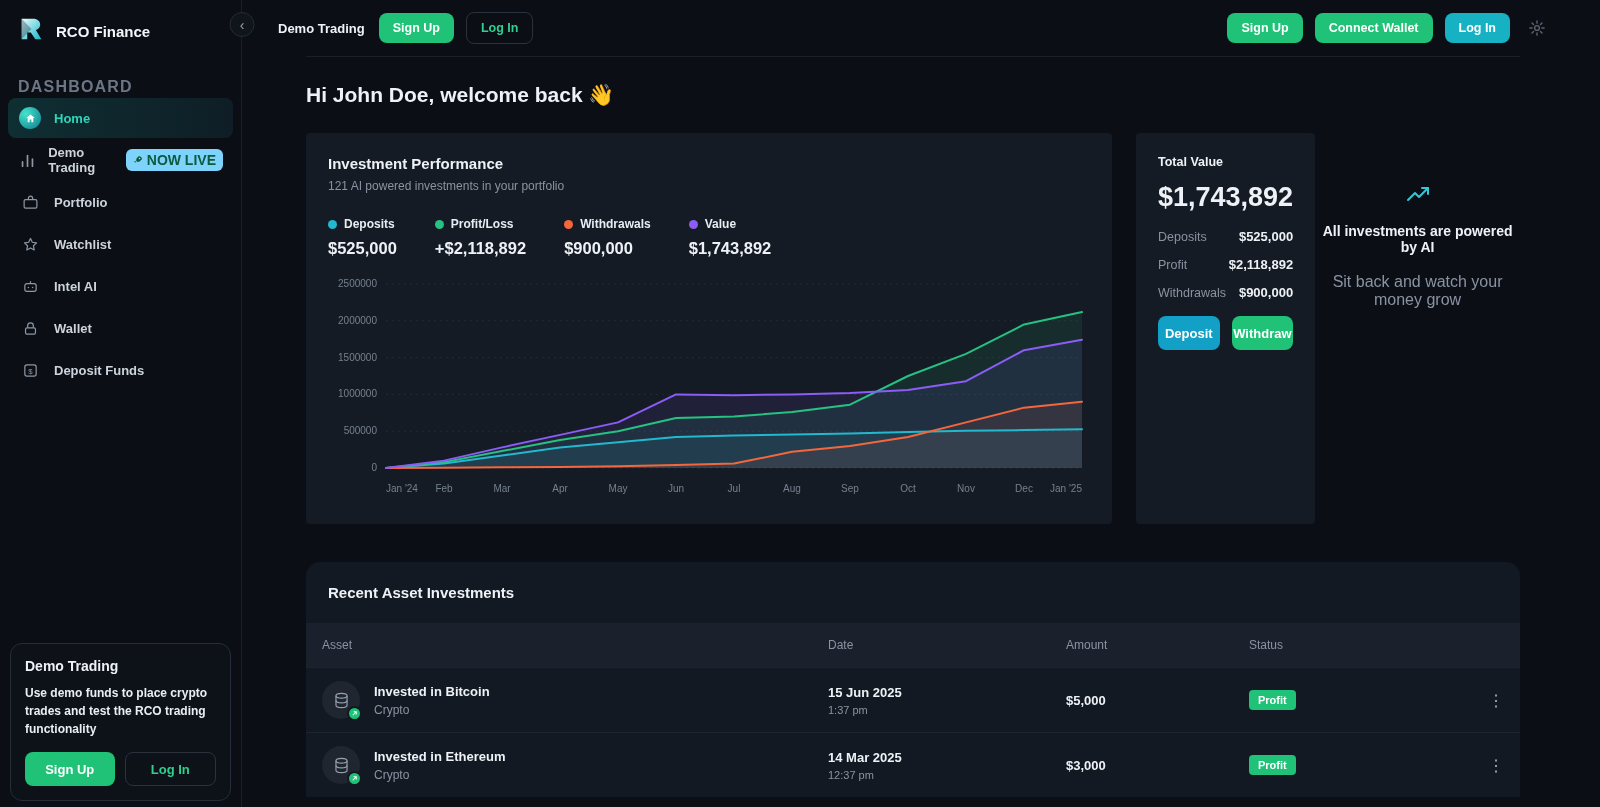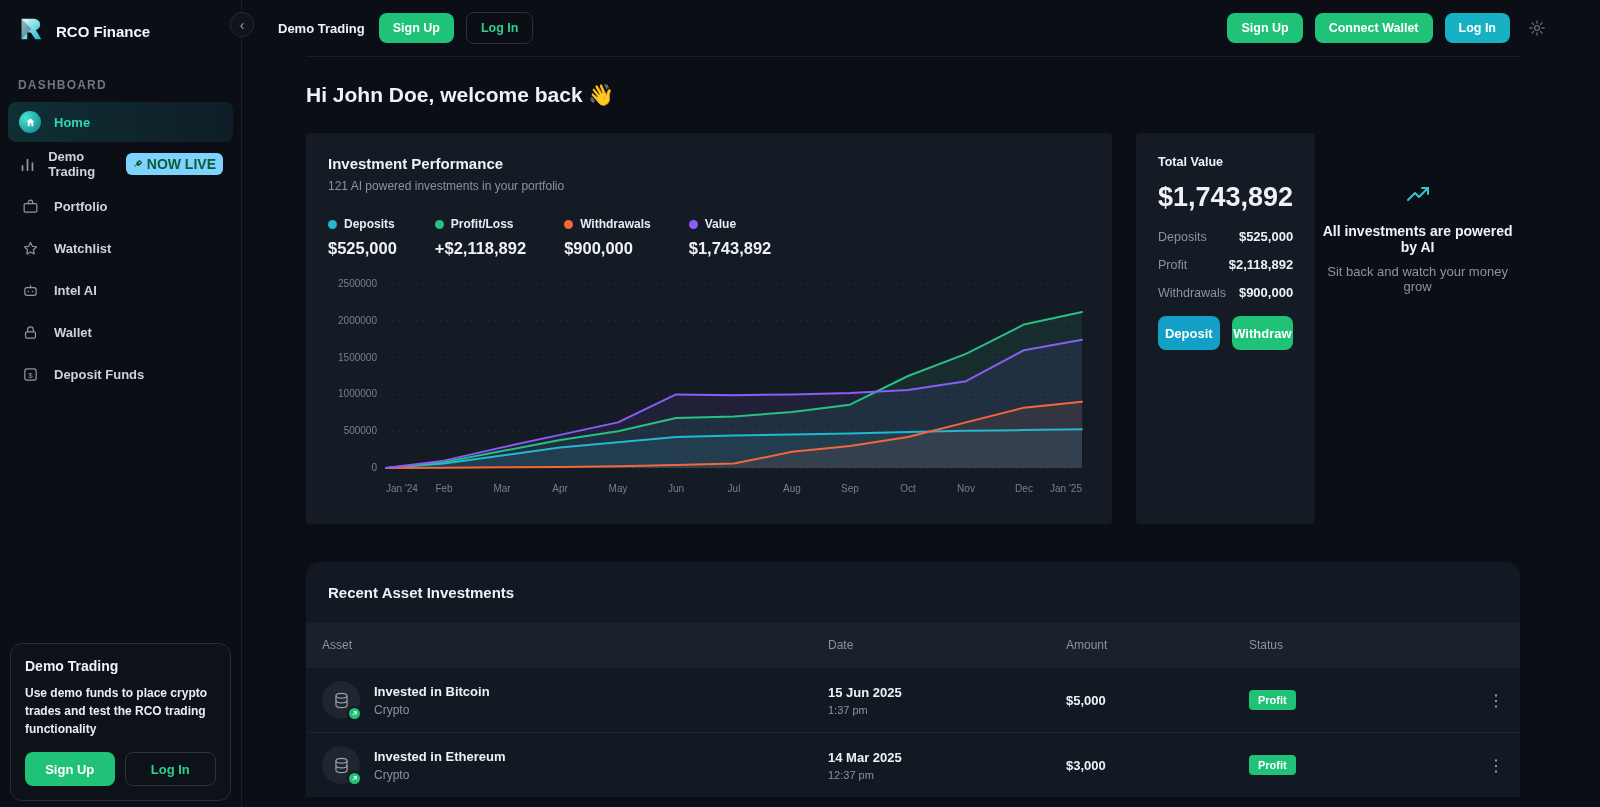--- a/index.html
+++ b/index.html
@@ -12,21 +12,21 @@
 
   
   .sidebar {
     width:242px; min-width:242px; height:100%;
     border-right:1px solid #181f29;
     display:flex; flex-direction:column; padding:0 8px;
     position:relative; background:#0b0f15;
   }
   .logo-row { display:flex; align-items:center; gap:10px; padding:14px 8px 10px; }
   .logo-title { font-size:15px; font-weight:700; color:#f4f7fa; }
-  .section-label { font-size:12px; letter-spacing:1.2px; color:#6c7685; font-weight:700; margin:20px 10px 10px; }
+  .section-label { font-size:16px; letter-spacing:1.2px; color:#6c7685; font-weight:700; margin:20px 10px 2px; }
   .nav-item {
     display:flex; align-items:center; gap:12px; height:40px;
     padding:0 10px; border-radius:8px; margin-bottom:2px; cursor:pointer;
   }
   .nav-item .nav-label { font-size:13px; font-weight:600; color:#ccd3dc; }
   .nav-item.active { background:linear-gradient(90deg,#0e2f33,#0f1e26); }
   .nav-item.active .nav-label { color:#2fd6b8; }
   .nav-ico { width:24px; display:flex; align-items:center; justify-content:center; color:#8d97a5; }
   .home-bubble {
     width:22px; height:22px; border-radius:50%;
@@ -92,21 +92,21 @@
   .total-card { padding:22px; }
   .tc-title { font-size:12.5px; font-weight:600; }
   .tc-total { font-size:27px; font-weight:800; margin:13px 0 16px; }
   .tc-row { display:flex; justify-content:space-between; align-items:center; margin:13px 0; }
   .tc-row .lbl { font-size:12.5px; color:#8a93a2; }
   .tc-row .val { font-size:13px; font-weight:700; }
   .tc-btns { display:flex; gap:12px; margin-top:16px; }
 
   .ai-promo { text-align:center; margin-top:50px; }
   .ai-title { font-size:14px; font-weight:700; margin-top:12px; }
-  .ai-sub { font-size:13px; color:#8a93a2; margin-top:9px; }
+  .ai-sub { font-size:16px; color:#8a93a2; margin-top:18px; }
 
   
   .table-card { margin-top:38px; background:#131922; border-radius:14px 14px 0 0; overflow:hidden; }
   .table-title { font-size:15px; font-weight:700; padding:22px; }
   .t-grid { display:grid; grid-template-columns:506px 238px 183px 1fr 28px; align-items:center; padding:0 16px; }
   .t-head { background:#1a212c; height:44px; }
   .t-head span { font-size:12px; color:#8a93a2; }
   .t-row { padding:13px 16px; border-top:1px solid #1c2430; }
   .t-row:first-of-type { border-top:none; }
   .asset-cell { display:flex; align-items:center; gap:14px; }

